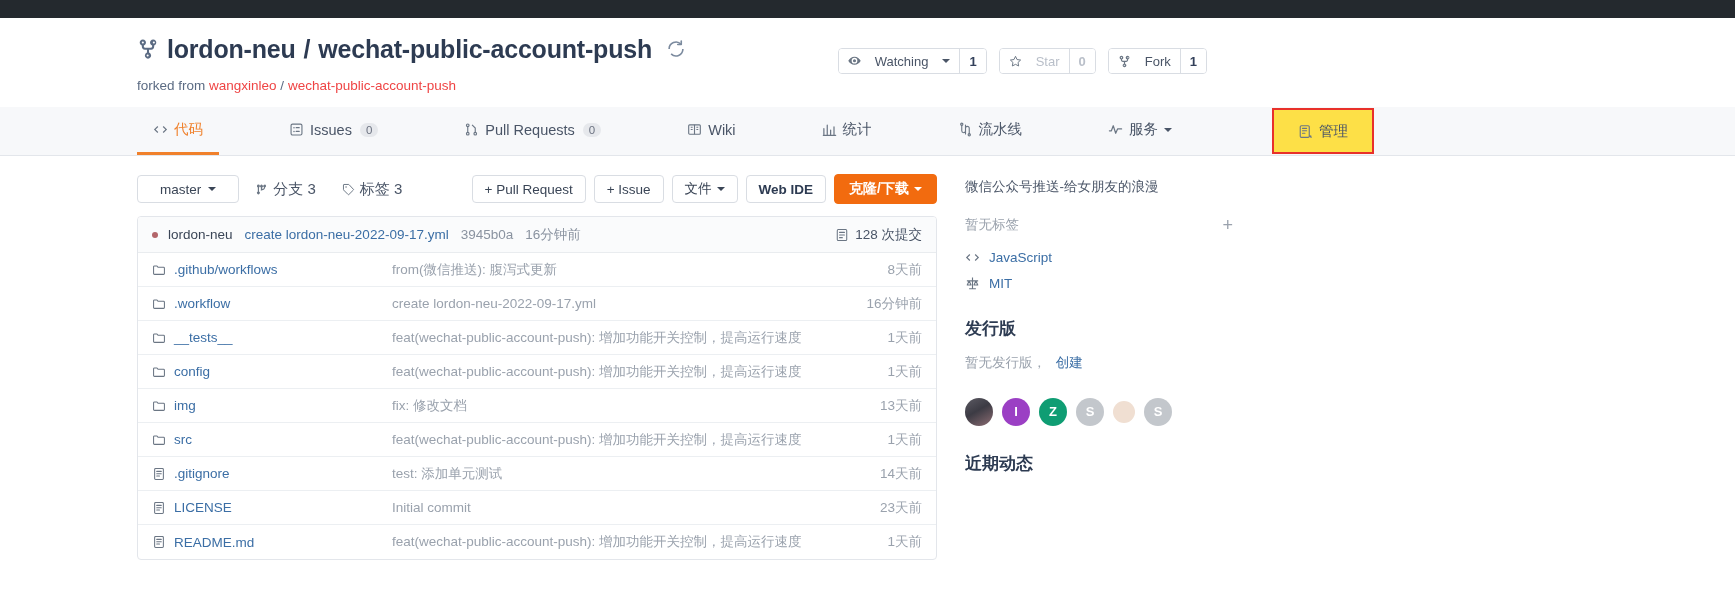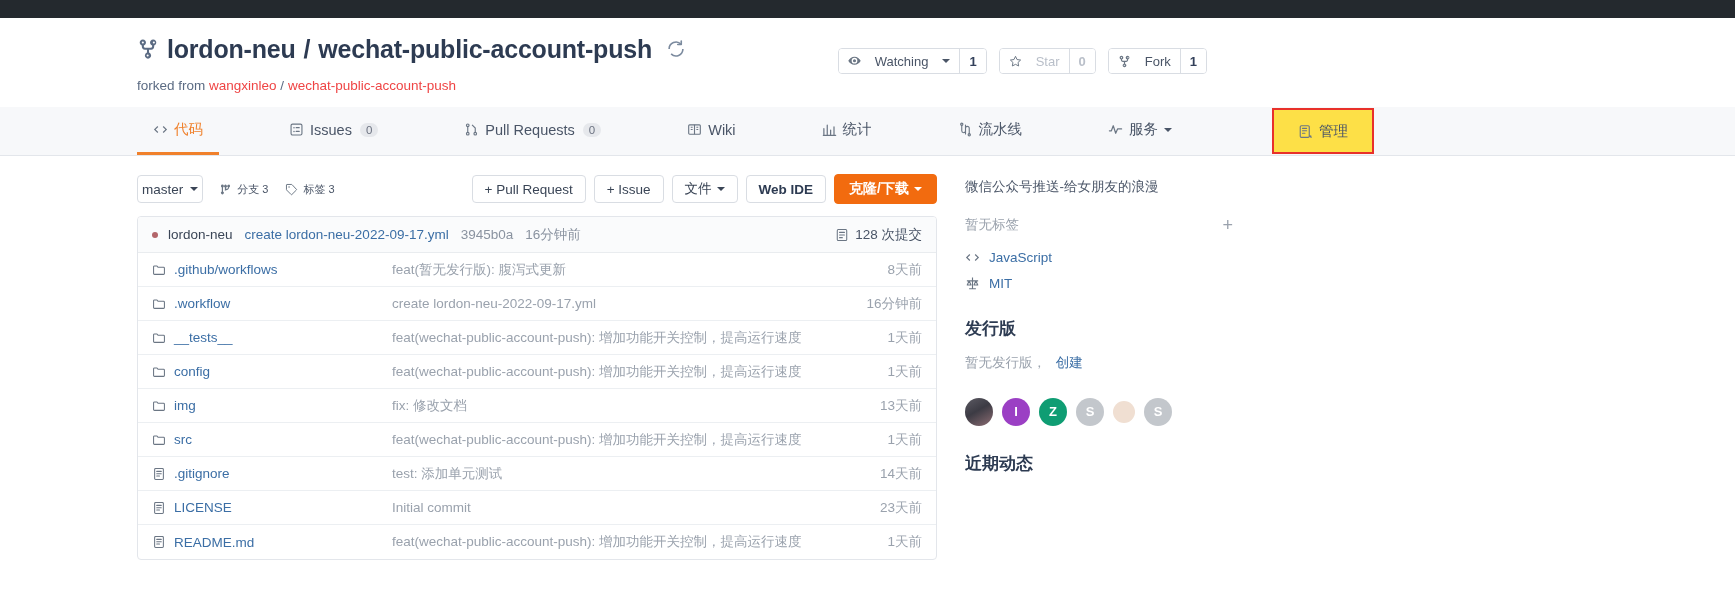--- a/index.html
+++ b/index.html
@@ -133,25 +133,25 @@
     display: flex;
     padding: 18px 0 0 137px;
     gap: 28px;
   }
   .main { width: 800px; }
   .side { width: 268px; padding-top: 2px; }
 
   .toolbar { display: flex; align-items: center; height: 30px; }
   .branch-select {
     border: 1px solid #d9dde3; border-radius: 4px;
-    padding: 0 4px; height: 28px;
+    padding: 0 22px; height: 28px;
     display:flex; align-items:center; gap:7px;
     font-size: 13.5px; color:#3a4556; background:#fff;
   }
-  .br-meta { display:flex; align-items:center; gap:5px; margin-left:16px; font-size:11px; color:#4a5567; }
+  .br-meta { display:flex; align-items:center; gap:14px; margin-left:16px; font-size:15px; color:#4a5567; }
   .br-meta .item { display:flex; align-items:center; gap:5px; margin-right:12px; cursor:pointer; }
   .toolbar-right { margin-left:auto; display:flex; align-items:center; gap:0; }
   .tb-btn {
     border: 1px solid #d9dde3;
     background: #fff;
     height: 28px;
     display: flex; align-items:center; gap:5px;
     padding: 0 12px;
     font-size: 13.5px;
     color: #3a4556;
@@ -462,21 +462,21 @@
 
           <div class="frow">
             <span class="fname">
               <span class="ic">
                   <svg width="14" height="14" viewBox="0 0 16 16" fill="none" stroke="currentColor" stroke-width="1.2">
                     <path d="M1.8 4.4a1 1 0 0 1 1-1h2.9l1.3 1.5h6.2a1 1 0 0 1 1 1v6.1a1 1 0 0 1-1 1H2.8a1 1 0 0 1-1-1V4.4Z" stroke-linejoin="round"></path>
                   </svg>
                 </span>
               <span class="nm">.github/workflows</span>
             </span>
-            <span class="fmsg">feat(暂无发行版): 腹泻式更新</span>
+            <span class="fmsg">from(微信推送): 腹泻式更新</span>
             <span class="fago">8天前</span>
           </div>
 
           <div class="frow">
             <span class="fname">
               <span class="ic">
                   <svg width="14" height="14" viewBox="0 0 16 16" fill="none" stroke="currentColor" stroke-width="1.2">
                     <path d="M1.8 4.4a1 1 0 0 1 1-1h2.9l1.3 1.5h6.2a1 1 0 0 1 1 1v6.1a1 1 0 0 1-1 1H2.8a1 1 0 0 1-1-1V4.4Z" stroke-linejoin="round"></path>
                   </svg>
                 </span>

